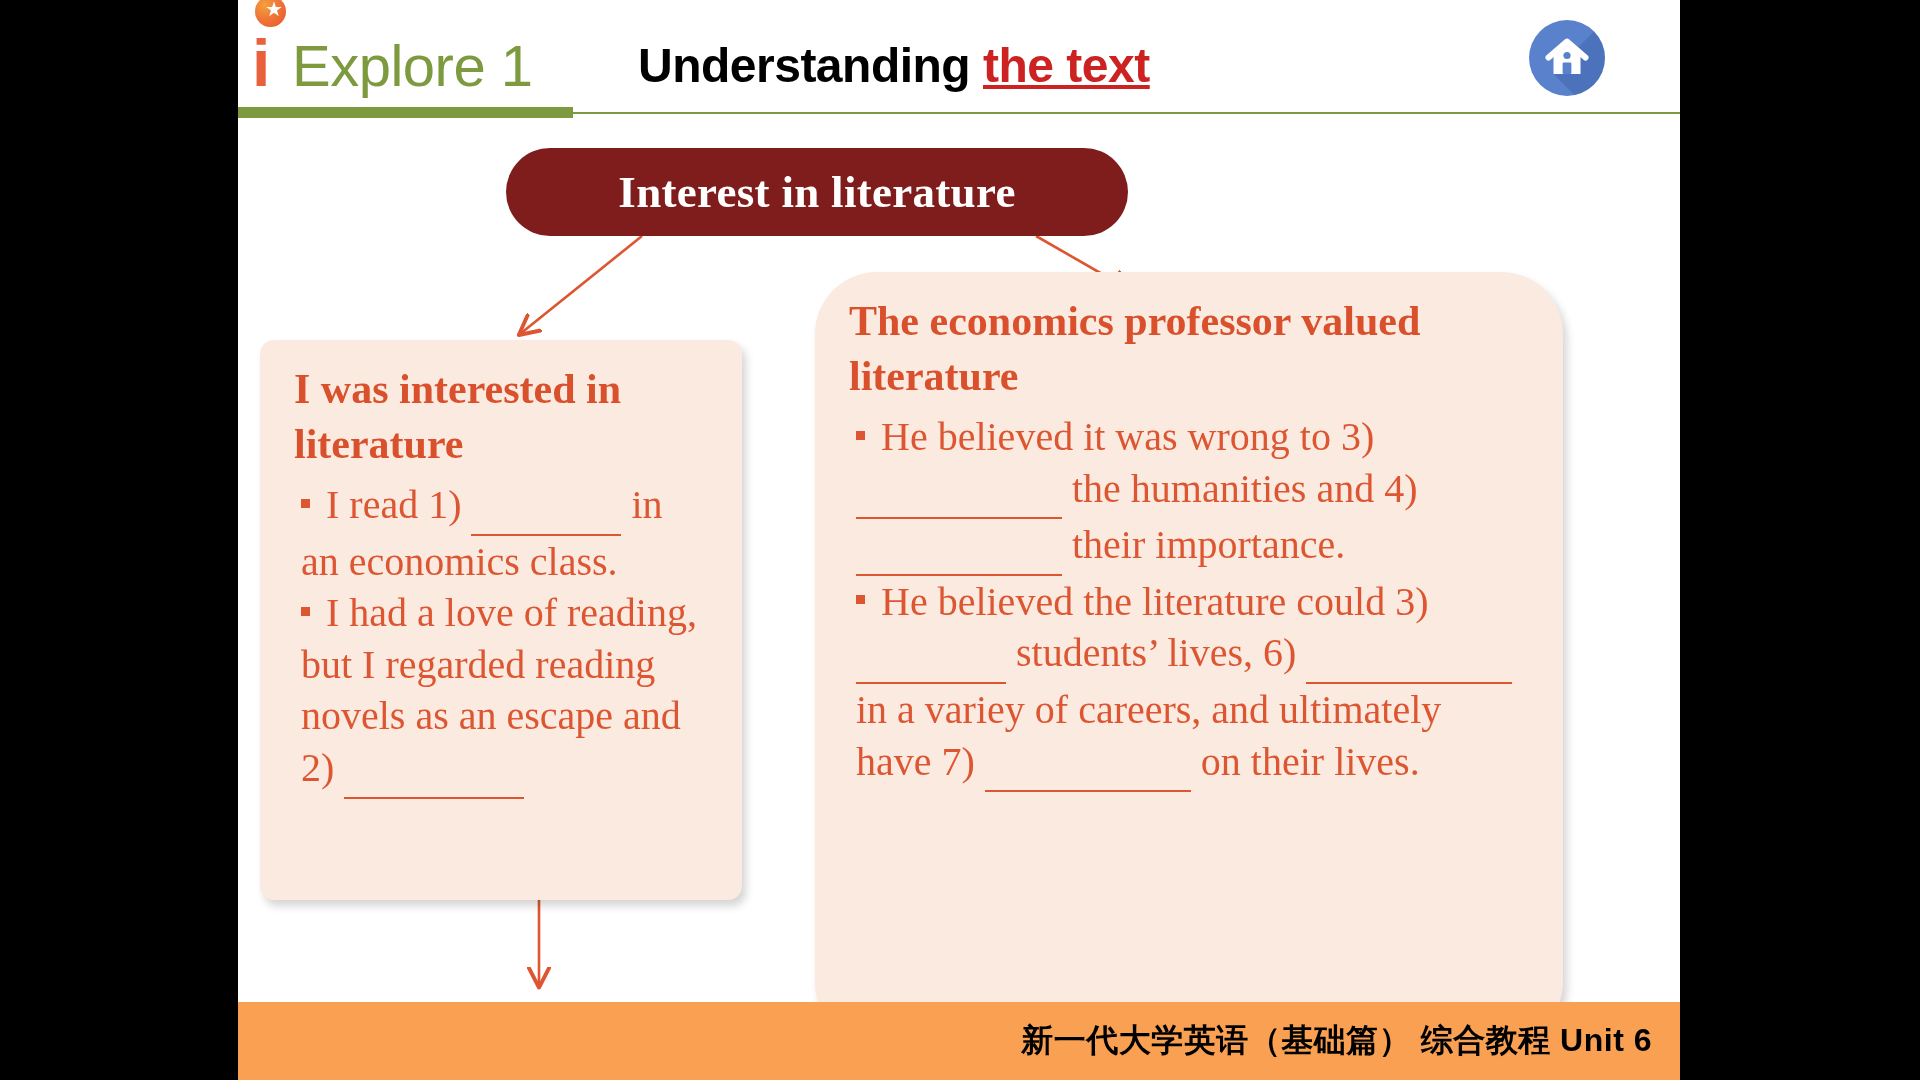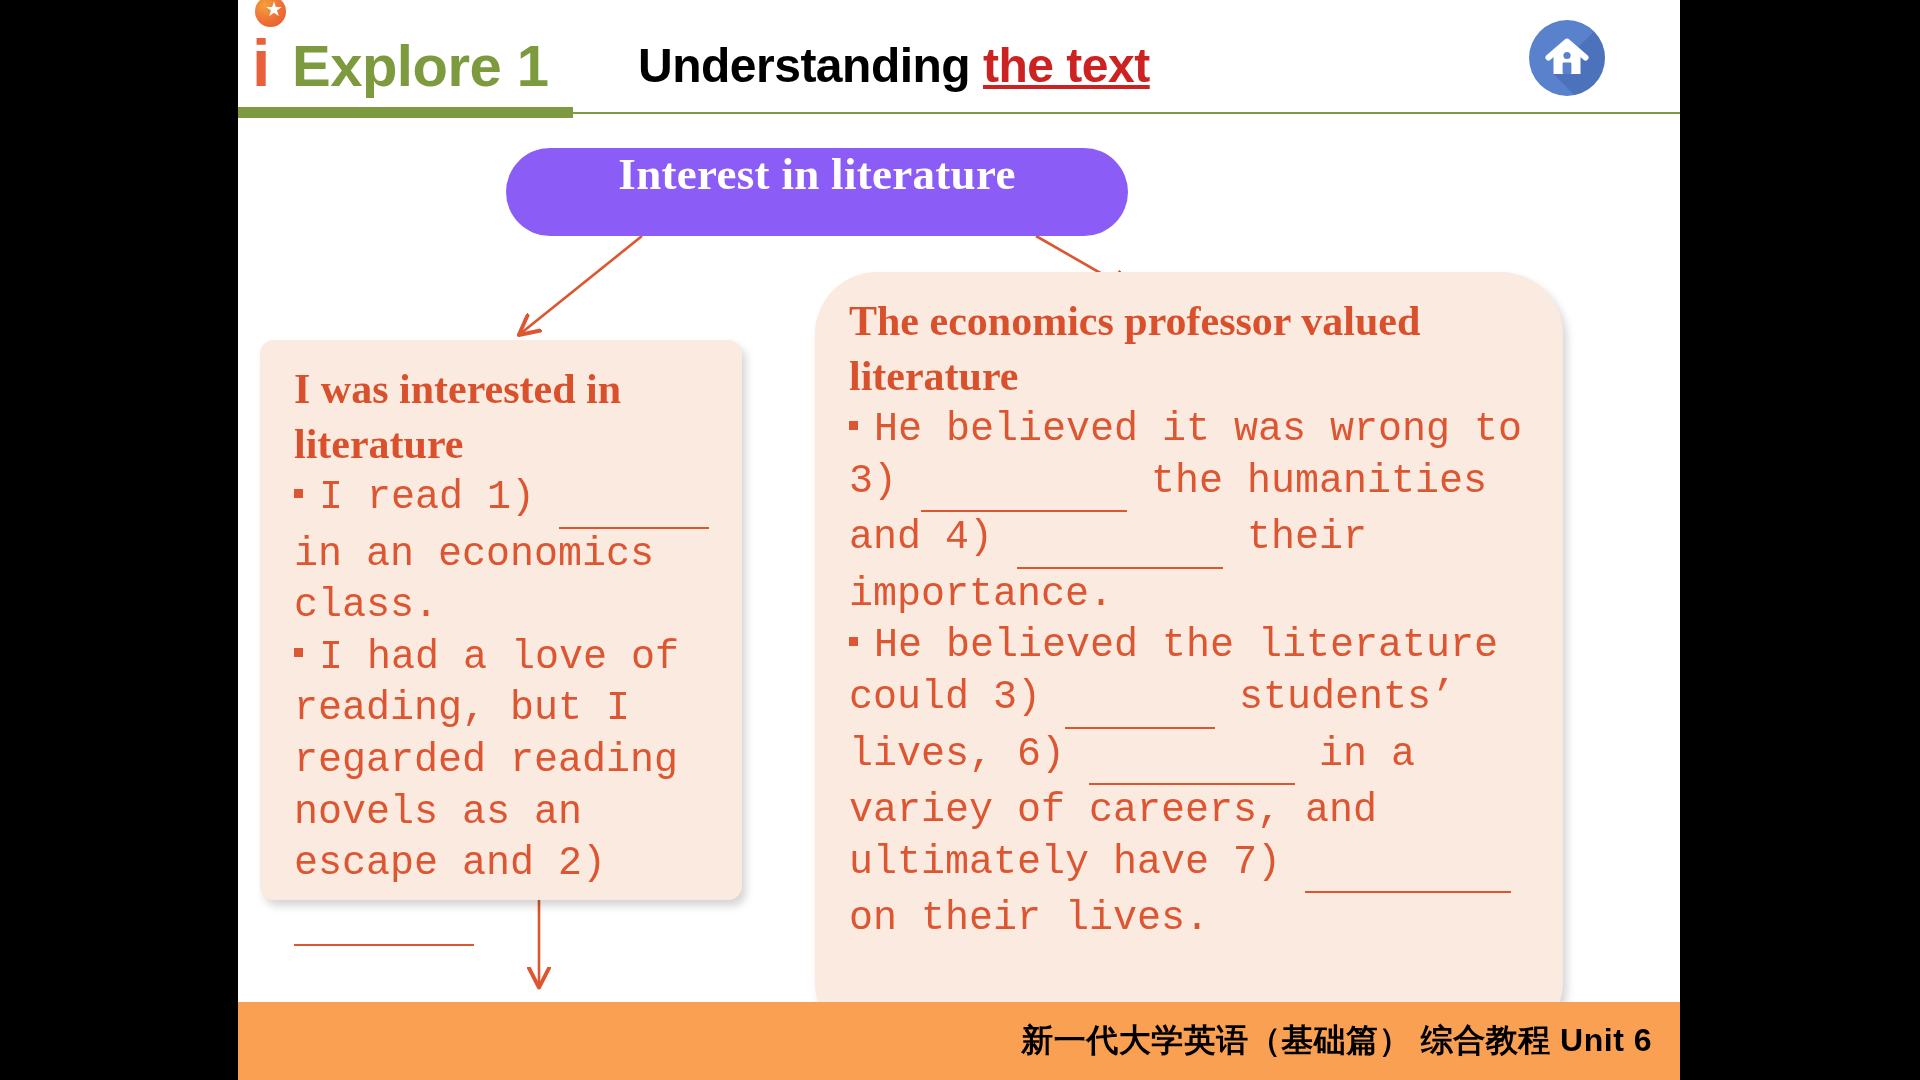--- a/index.html
+++ b/index.html
@@ -85,21 +85,21 @@
     left: 13px;
     top: -31px;
     width: 20px;
     height: 20px;
     color: #ffffff;
     font-size: 20px;
     line-height: 20px;
   }
   .brand-word {
     font-family: "Liberation Sans", sans-serif;
-    font-weight: bold;
+    font-weight: normal;
     font-size: 58px;
     line-height: 58px;
     color: #7d9a3e;
     letter-spacing: -0.5px;
   }
   .hdr-title {
     position: absolute;
     left: 400px;
     top: 40px;
     font-family: "Liberation Sans", sans-serif;
@@ -150,23 +150,23 @@
   }
 
   
   .pill {
     position: absolute;
     left: 268px;
     top: 30px;
     width: 622px;
     height: 88px;
     border-radius: 46px;
-    background: #8b5cf6;
+    background: #7f1d1d;
     display: flex;
-    align-items: flex-start;
+    align-items: center;
     justify-content: center;
   }
   .pill-label {
     font-family: "Liberation Serif", serif;
     font-weight: bold;
     font-size: 45px;
     color: #ffffff;
     letter-spacing: 0.3px;
   }
 
@@ -195,26 +195,26 @@
   }
   .box-head {
     font-family: "Liberation Serif", serif;
     font-weight: bold;
     font-size: 42px;
     line-height: 1.31;
     color: #d9512c;
     margin: 0 0 0 0;
   }
   .box-body {
-    font-family: Liberation Mono, monospace;
+    font-family: Liberation Serif, serif;
     font-weight: normal;
     font-size: 40px;
     line-height: 1.29;
     color: #dd5632;
-    margin: 0;
+    margin: 7px;
   }
   .bullet-sq {
     display: inline-block;
     width: 9px; height: 9px;
     background: #dd5632;
     vertical-align: 0.26em;
     margin-right: 16px;
   }
   .blank {
     display: inline-block;

